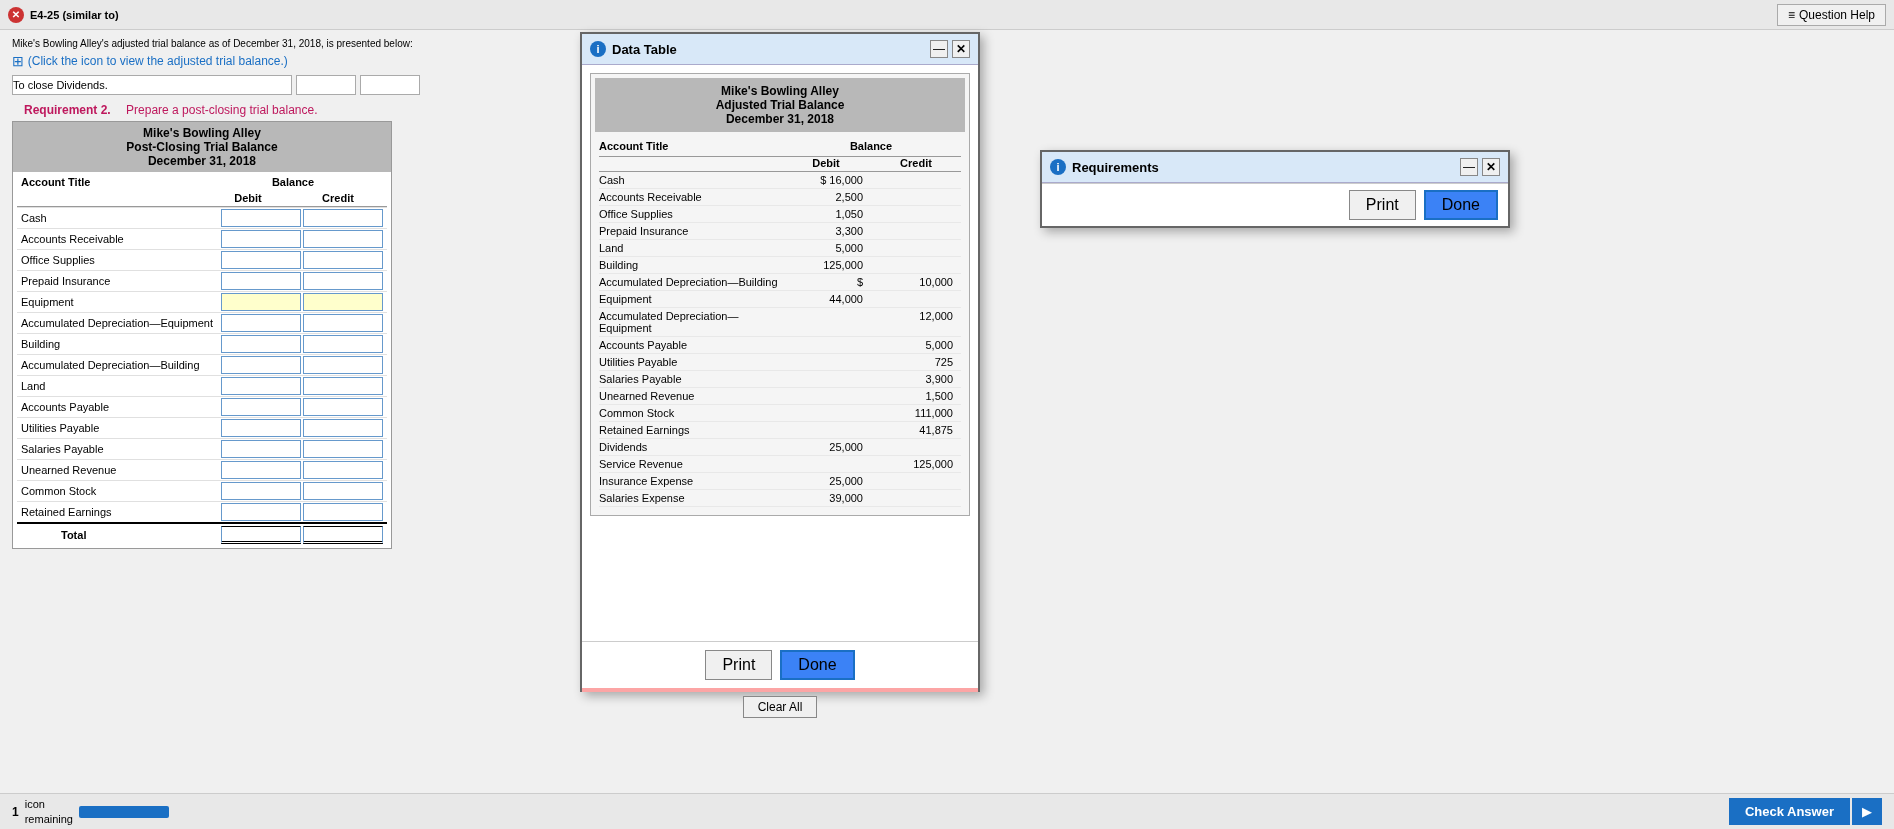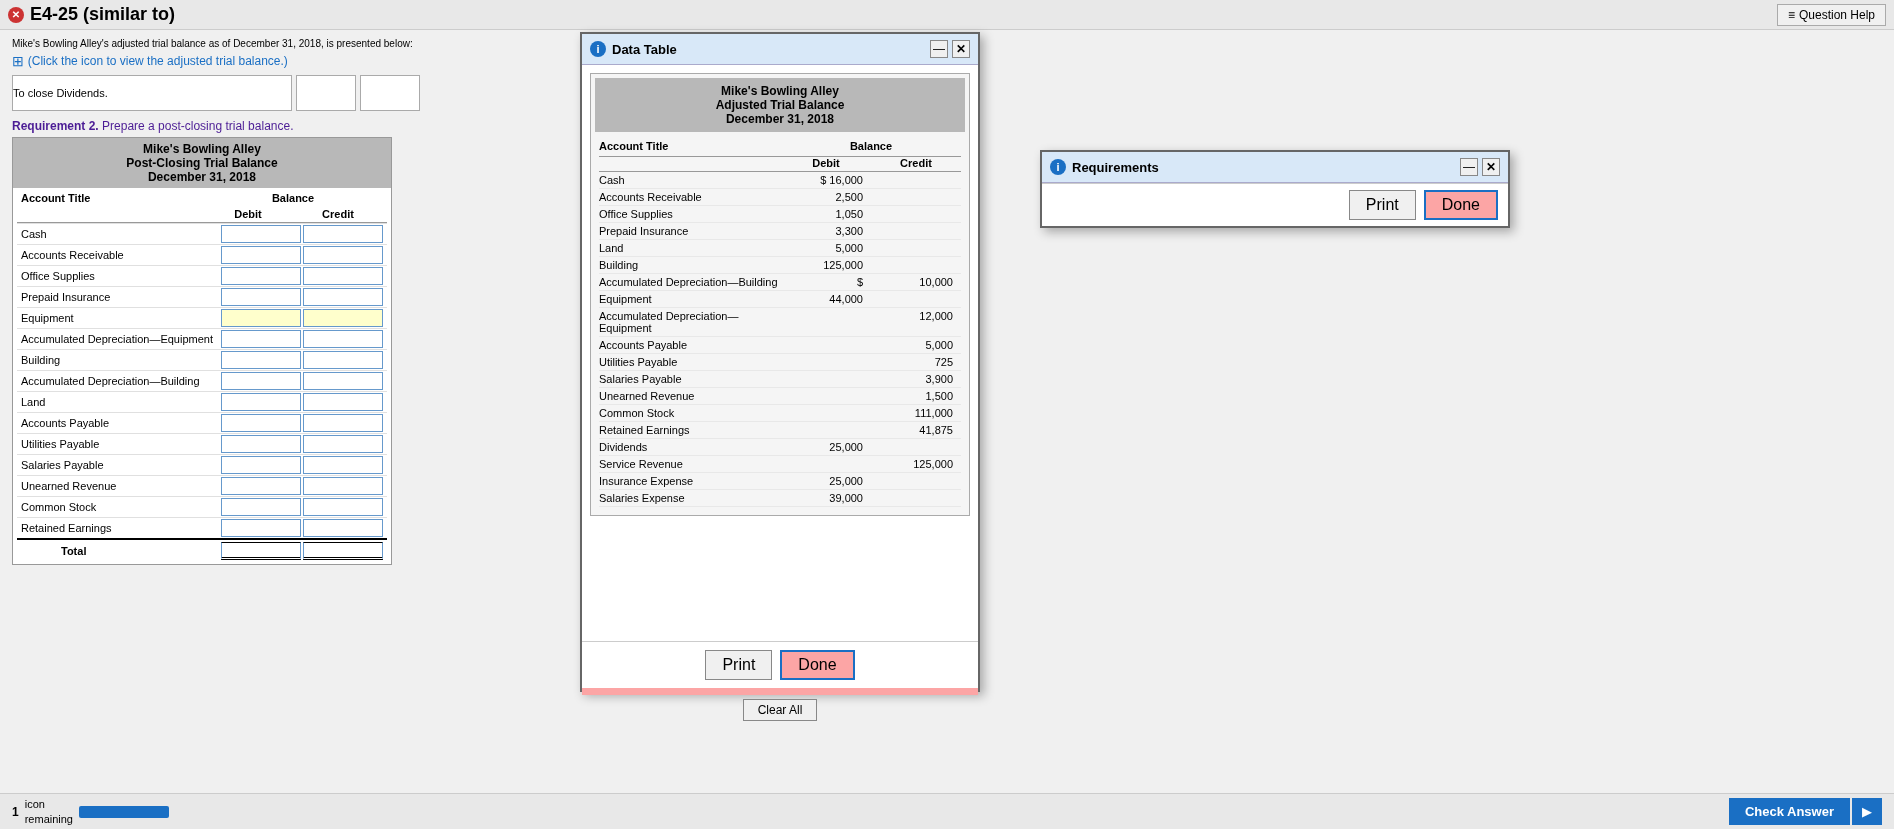--- a/index.html
+++ b/index.html
@@ -27,21 +27,21 @@
       align-items: center;
       gap: 6px;
     }
     .title-bar-icon {
       width: 16px; height: 16px;
       background: #cc3333;
       border-radius: 50%;
       display: flex; align-items: center; justify-content: center;
       color: white; font-size: 10px; font-weight: bold;
     }
-    .title-bar-title { font-size: 18px; font-weight: bold; }
+    .title-bar-title { font-size: 11px; font-weight: bold; }
     .question-help-btn {
       background: #f0f0f0;
       border: 1px solid #aaa;
       padding: 3px 10px;
       font-size: 12px;
       cursor: pointer;
       display: flex; align-items: center; gap: 4px;
     }
 
     
@@ -57,30 +57,30 @@
 
     
     .journal-row {
       display: flex;
       align-items: center;
       margin: 6px 0;
       gap: 4px;
     }
     .journal-input {
       border: 1px solid #aaa;
-      height: 36px;
+      height: 20px;
       font-size: 11px;
       background: white;
     }
     .journal-input-wide { width: 280px; }
     .journal-input-mid { width: 60px; }
 
     
     .req-heading { font-size: 12px; margin: 8px 0 4px 0; }
-    .req-heading span { color: #4c1d95; }
+    .req-heading span { color: #be185d; margin-left: 12px; }
 
     
     .trial-balance-container {
       border: 1px solid #999;
       background: white;
       width: 380px;
     }
     .trial-balance-header {
       background: #b8b8b8;
       text-align: center;
@@ -277,28 +277,28 @@
       border-top: 1px solid #ccc;
     }
     .footer-btn {
       padding: 4px 16px;
       border: 1px solid #888;
       background: #f0f0f0;
       cursor: pointer;
       font-size: 16px;
     }
     .footer-btn-done {
-      background: #fca5a5;
+      background: #3b82f6;
       border: 2px solid #1a6fc4;
     }
     .clear-all-btn {
       display: flex;
       justify-content: center;
       padding: 4px;
-      border-top: 7px solid #fca5a5;
+      border-top: 4px solid #fca5a5;
     }
     .clear-all-btn button {
       padding: 3px 14px;
       font-size: 12px;
       border: 1px solid #888;
       background: #f0f0f0;
       cursor: pointer;
     }
 
     

